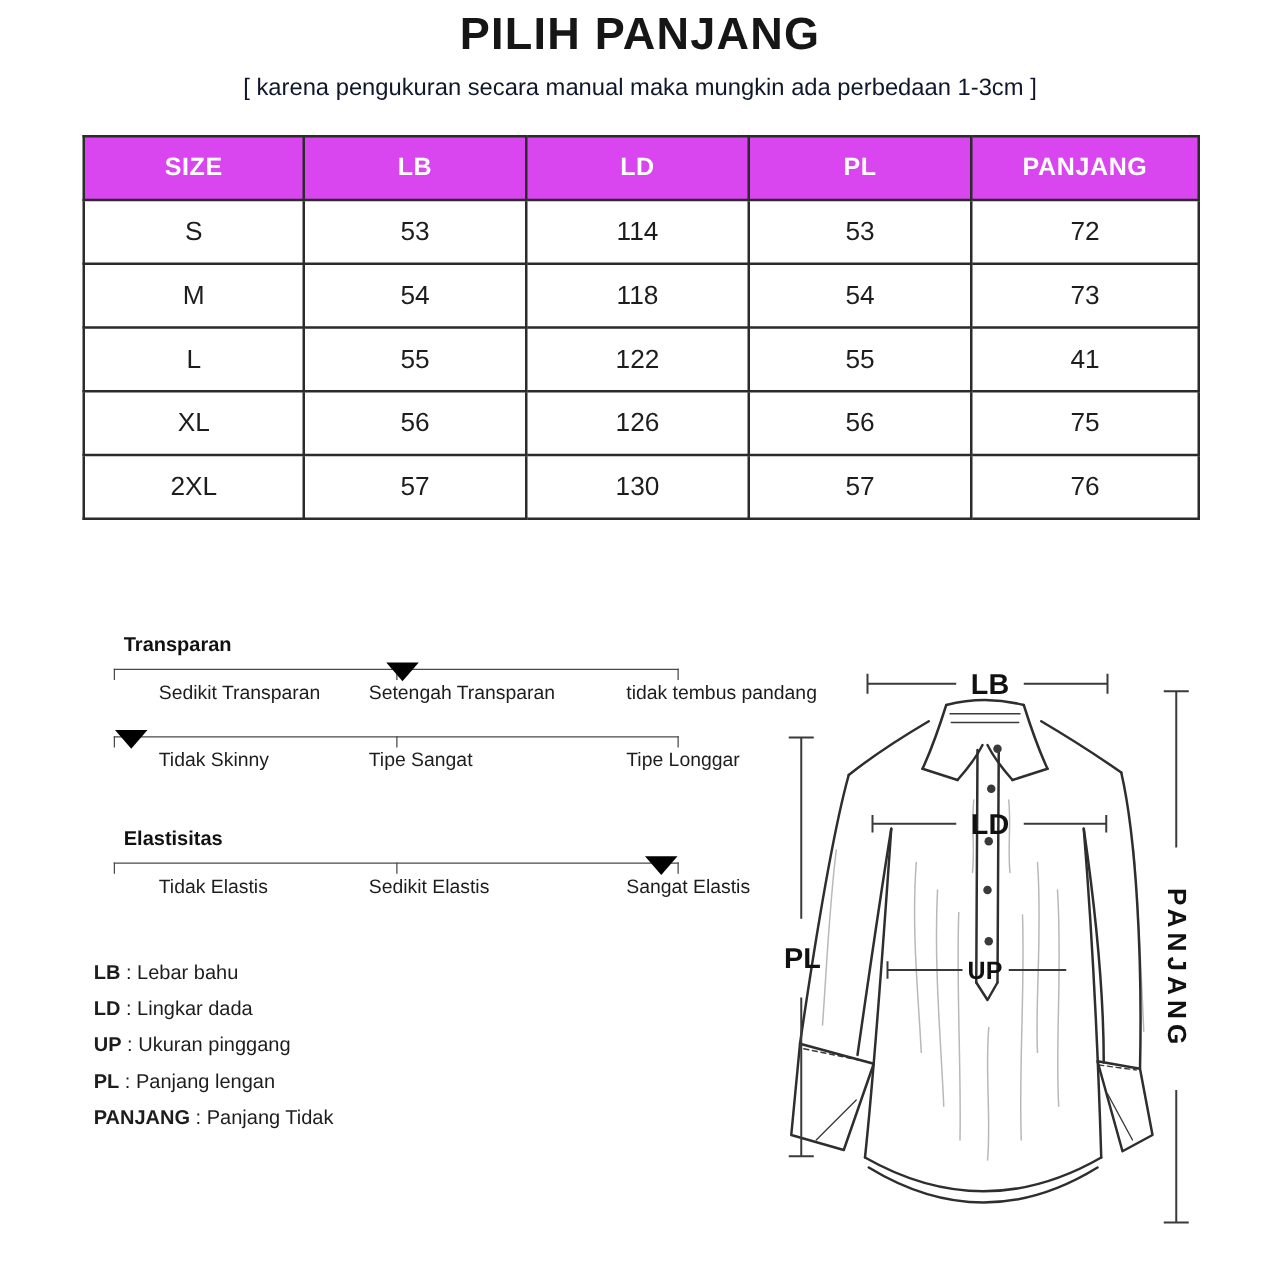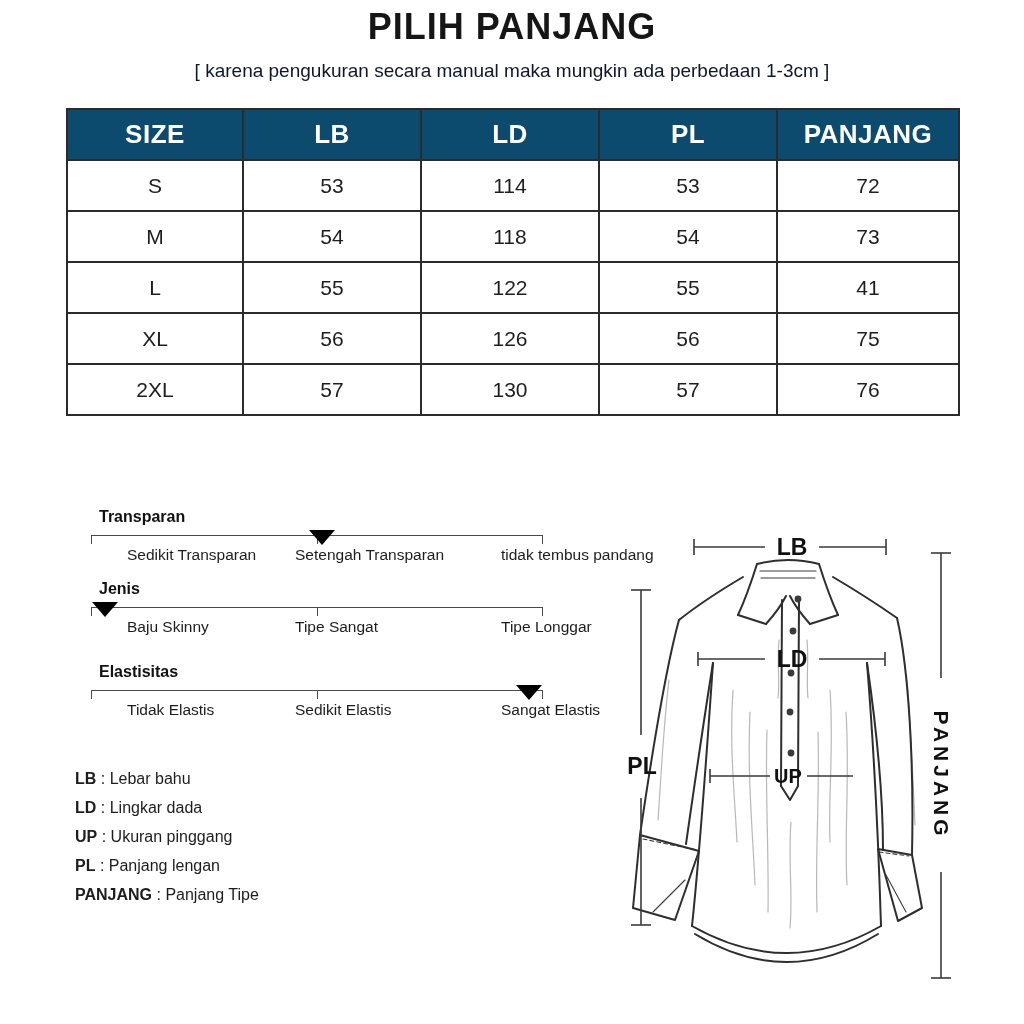--- a/index.html
+++ b/index.html
@@ -18,22 +18,22 @@
 
   
   table.size-table {
     position:absolute; left:66px; top:108px; width:892px;
     border-collapse:collapse; table-layout:fixed;
   }
   .size-table th, .size-table td {
     border:2px solid #2b2b2b; text-align:center; vertical-align:middle; padding:0;
   }
   .size-table th {
-    height:49px; background:#0c4a6e; color:#ffffff;
-    font-size:26px; font-weight:bold; letter-spacing:0.5px;
+    height:49px; background:#d946ef; color:#ffffff;
+    font-size:20px; font-weight:bold; letter-spacing:0.5px;
   }
   .size-table td { height:49px; font-size:21px; background:#ffffff; }
 
   
   .scale { position:absolute; left:91px; width:545px; }
   #scale-0 { top:508px; }
   #scale-1 { top:580px; }
   #scale-2 { top:663px; }
   .scale-title { font-weight:bold; font-size:16px; margin-left:8px; color:#111; }
   .scale-line { position:relative; margin-top:9px; width:452px; height:1px; background:#4a4a4a; }
@@ -134,29 +134,28 @@
       <span class="marker" style="left: 51%;"></span>
     </div>
     <div class="scale-labels">
       <span class="sl sl-0">Sedikit Transparan</span>
       <span class="sl sl-1">Setengah Transparan</span>
       <span class="sl sl-2">tidak tembus pandang</span>
     </div>
   </div>
 
   <div class="scale" id="scale-1">
-    <div class="scale-title">Jenis</div>
     <div class="scale-line">
       <span class="tick t-left"></span>
       <span class="tick t-mid"></span>
       <span class="tick t-right"></span>
       <span class="marker" style="left: 3%;"></span>
     </div>
     <div class="scale-labels">
-      <span class="sl sl-0">Baju Skinny</span>
+      <span class="sl sl-0">Tidak Skinny</span>
       <span class="sl sl-1">Tipe Sangat</span>
       <span class="sl sl-2">Tipe Longgar</span>
     </div>
   </div>
 
   <div class="scale" id="scale-2">
     <div class="scale-title">Elastisitas</div>
     <div class="scale-line">
       <span class="tick t-left"></span>
       <span class="tick t-mid"></span>
@@ -168,21 +167,21 @@
       <span class="sl sl-1">Sedikit Elastis</span>
       <span class="sl sl-2">Sangat Elastis</span>
     </div>
   </div>
 
   <div class="legend">
     <div class="legend-item"><b>LB</b><span> : </span><span>Lebar bahu</span></div>
     <div class="legend-item"><b>LD</b><span> : </span><span>Lingkar dada</span></div>
     <div class="legend-item"><b>UP</b><span> : </span><span>Ukuran pinggang</span></div>
     <div class="legend-item"><b>PL</b><span> : </span><span>Panjang lengan</span></div>
-    <div class="legend-item"><b>PANJANG</b><span> : </span><span>Panjang Tipe</span></div>
+    <div class="legend-item"><b>PANJANG</b><span> : </span><span>Panjang Tidak</span></div>
   </div>
 
   <svg class="shirt-svg" width="375" height="480" viewBox="0 0 375 480">
 
     <g>
       <path class="wrinkle" d="M118,160 C114,215 120,270 122,312"></path>
       <path class="wrinkle" d="M135,182 C132,245 138,305 140,355"></path>
       <path class="wrinkle" d="M152,200 C150,260 154,320 153,382"></path>
       <path class="wrinkle" d="M215,160 C219,215 213,270 215,312"></path>
       <path class="wrinkle" d="M231,182 C235,245 229,305 232,355"></path>

